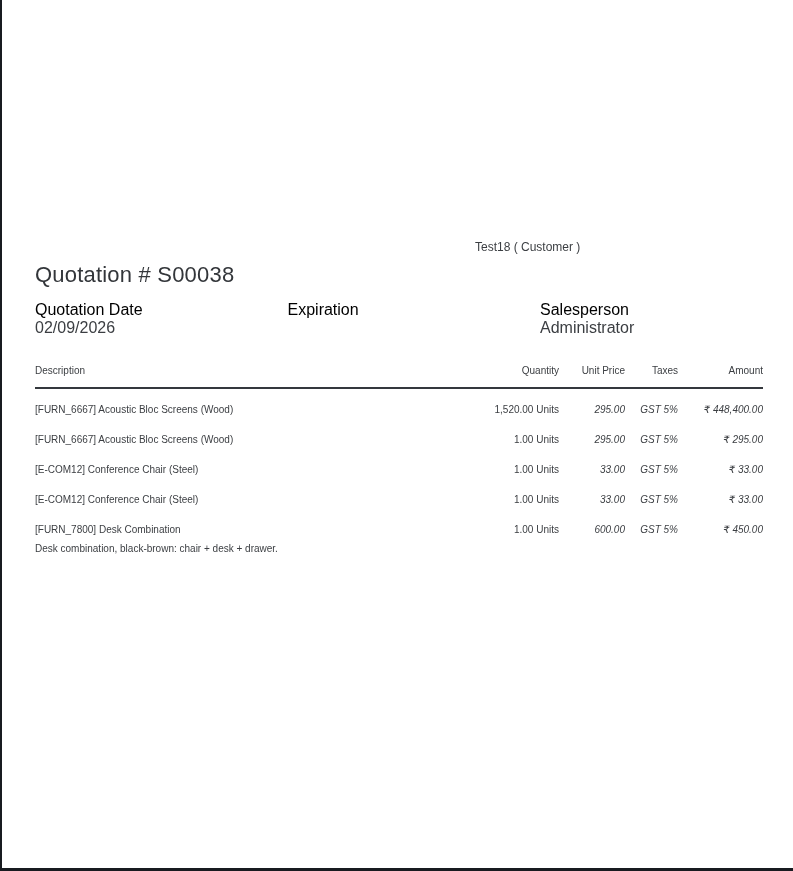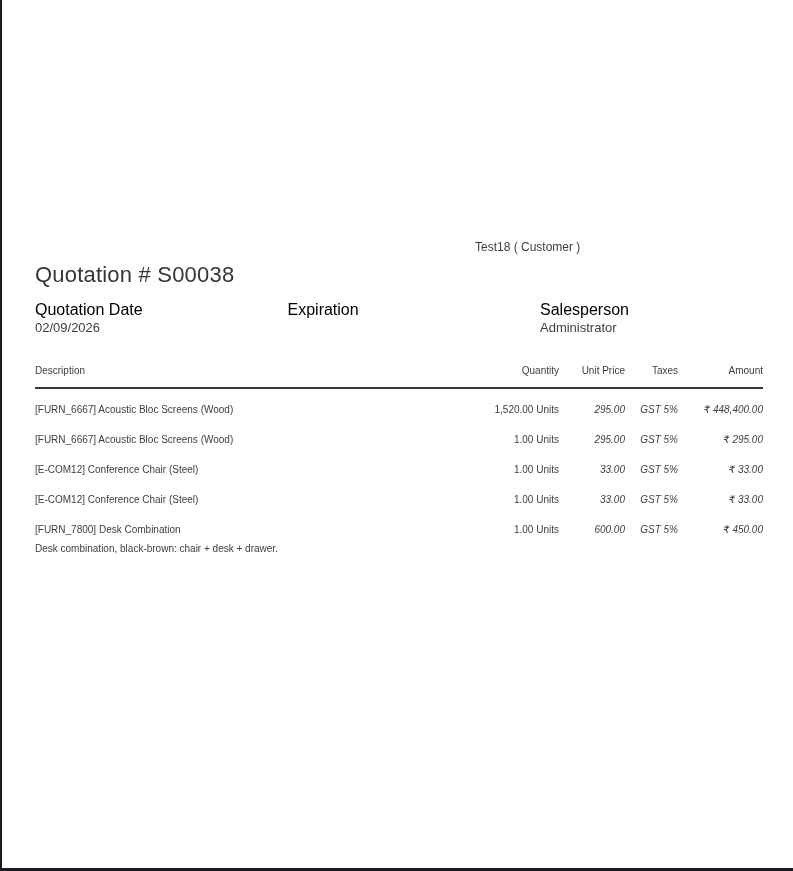--- a/index.html
+++ b/index.html
@@ -44,21 +44,21 @@
     display: flex;
   }
   .info-col { width: 252.5px; }
   .info-label {
     font-size: 16px;
     font-weight: 400;
     line-height: 18px;
     color: #000000;
   }
   .info-value {
-    font-size: 13px;
+    font-size: 16px;
     line-height: 18px;
     color: #3b3e42;
   }
   table.lines {
     position: absolute;
     left: 33px;
     top: 362px;
     width: 728px;
     border-collapse: collapse;
     table-layout: fixed;

